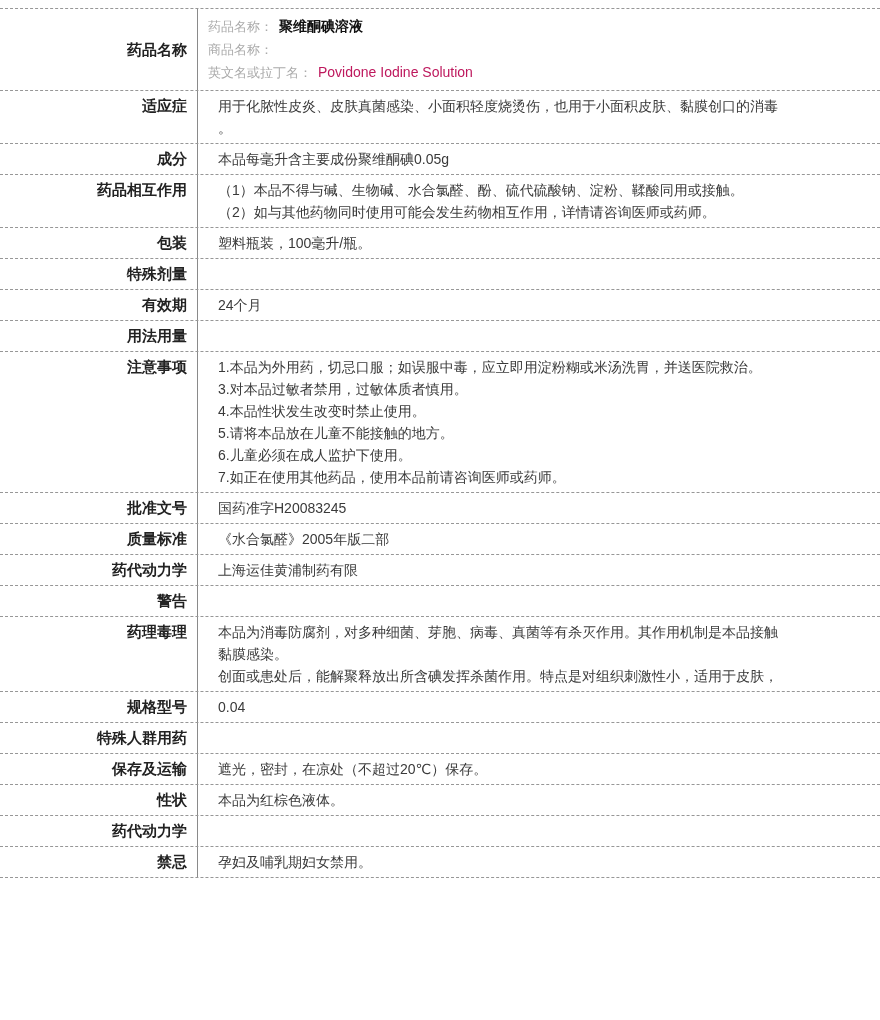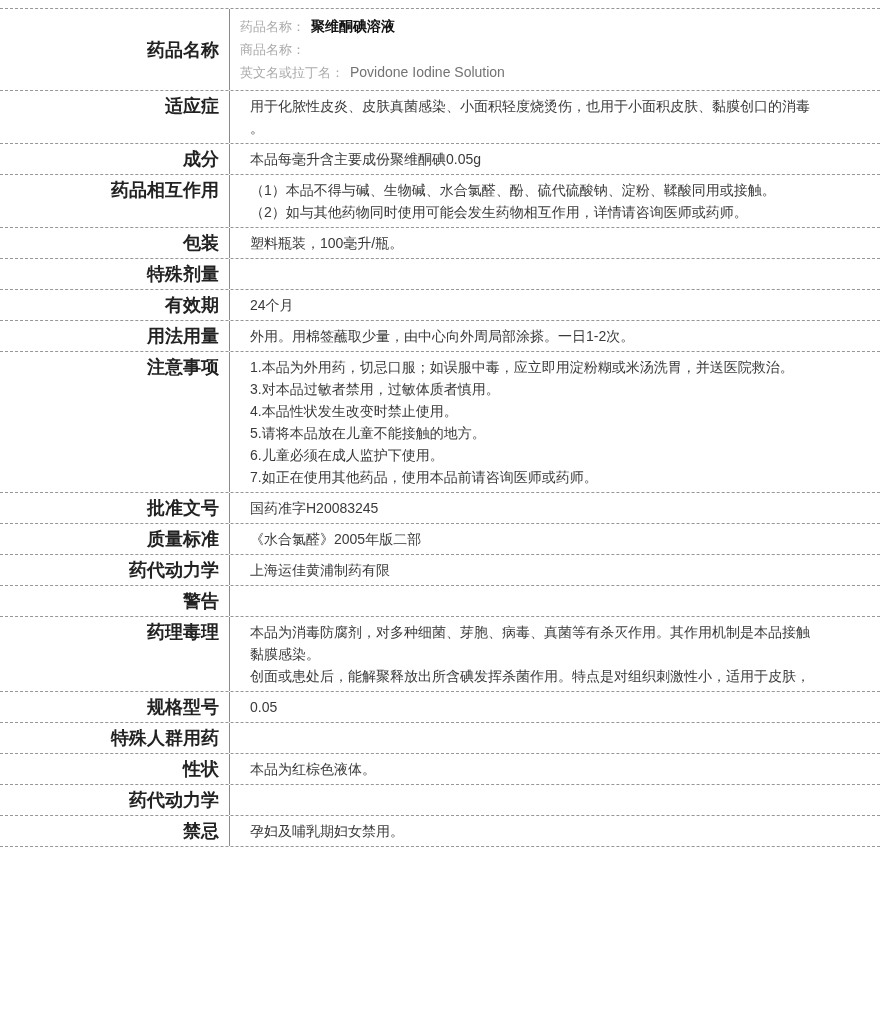--- a/index.html
+++ b/index.html
@@ -17,27 +17,27 @@
     margin-top: 8px;
     border-top: 1px dashed #979797;
     box-sizing: border-box;
   }
   .trow {
     display: flex;
     align-items: stretch;
     border-bottom: 1px dashed #979797;
   }
   .cell-label {
-    width: 230px;
+    width: 198px;
     box-sizing: border-box;
     border-right: 1px solid #8a8a8a;
     text-align: right;
     padding: 4px 10px 4px 0;
     font-weight: bold;
-    font-size: 18px;
+    font-size: 15px;
     line-height: 22px;
     color: #222222;
     flex-shrink: 0;
   }
   .cell-content {
     flex: 1;
     box-sizing: border-box;
     padding: 4px 20px;
     font-size: 14px;
     line-height: 22px;
@@ -54,21 +54,21 @@
   .row-name .cell-content {
     padding: 6px 24px 6px 10px;
     line-height: 23px;
   }
   .name-line { min-height: 23px; }
   .sub-label {
     color: #aaaaaa;
     font-size: 13px;
     margin-right: 6px;
   }
-  .sub-value { color: #737373; }
+  .sub-value { color: #be185d; }
   .sub-value.bold {
     color: #111111;
     font-weight: bold;
   }
 </style>
 </head>
 <body>
 
 <div class="doc">
     <div class="trow row-name">
@@ -110,23 +110,20 @@
       <div class="cell-content"></div>
     </div>
     <div class="trow">
       <div class="cell-label">有效期</div>
       <div class="cell-content">
         <div class="content-line">24个月</div>
       </div>
     </div>
     <div class="trow">
       <div class="cell-label">用法用量</div>
-      <div class="cell-content">
-        <div class="content-line">外用。用棉签蘸取少量，由中心向外周局部涂搽。一日1-2次。</div>
-      </div>
     </div>
     <div class="trow">
       <div class="cell-label">注意事项</div>
       <div class="cell-content">
         <div class="content-line">1.本品为外用药，切忌口服；如误服中毒，应立即用淀粉糊或米汤洗胃，并送医院救治。</div>
         <div class="content-line">3.对本品过敏者禁用，过敏体质者慎用。</div>
         <div class="content-line">4.本品性状发生改变时禁止使用。</div>
         <div class="content-line">5.请将本品放在儿童不能接触的地方。</div>
         <div class="content-line">6.儿童必须在成人监护下使用。</div>
         <div class="content-line">7.如正在使用其他药品，使用本品前请咨询医师或药师。</div>
@@ -158,26 +155,32 @@
       <div class="cell-label">药理毒理</div>
       <div class="cell-content">
         <div class="content-line">本品为消毒防腐剂，对多种细菌、芽胞、病毒、真菌等有杀灭作用。其作用机制是本品接触</div>
         <div class="content-line">黏膜感染。</div>
         <div class="content-line">创面或患处后，能解聚释放出所含碘发挥杀菌作用。特点是对组织刺激性小，适用于皮肤，</div>
       </div>
     </div>
     <div class="trow">
       <div class="cell-label">规格型号</div>
       <div class="cell-content">
-        <div class="content-line">0.05</div>
+        <div class="content-line">0.04</div>
       </div>
     </div>
     <div class="trow">
       <div class="cell-label">特殊人群用药</div>
       <div class="cell-content"></div>
+    </div>
+    <div class="trow">
+      <div class="cell-label">保存及运输</div>
+      <div class="cell-content">
+        <div class="content-line">遮光，密封，在凉处（不超过20℃）保存。</div>
+      </div>
     </div>
     <div class="trow">
       <div class="cell-label">性状</div>
       <div class="cell-content">
         <div class="content-line">本品为红棕色液体。</div>
       </div>
     </div>
     <div class="trow">
       <div class="cell-label">药代动力学</div>
       <div class="cell-content"></div>

